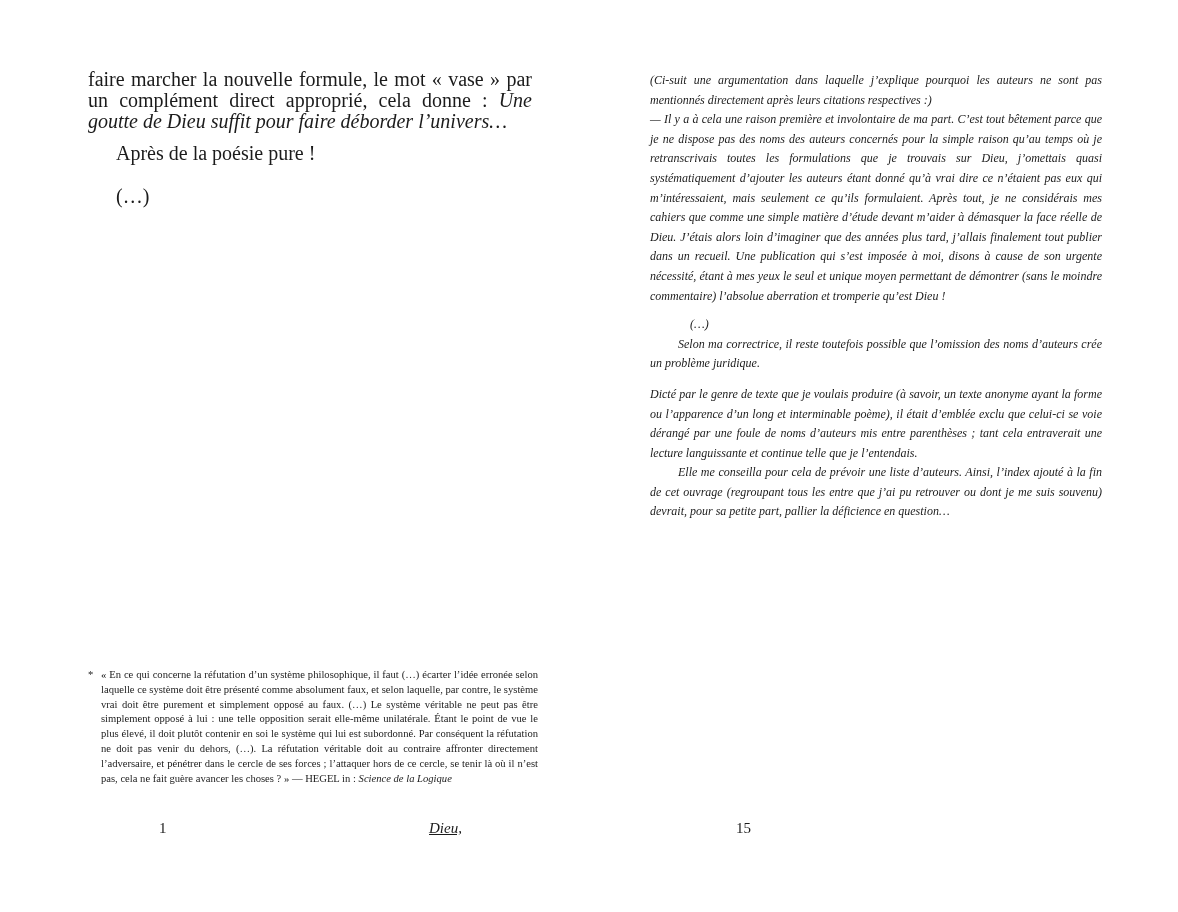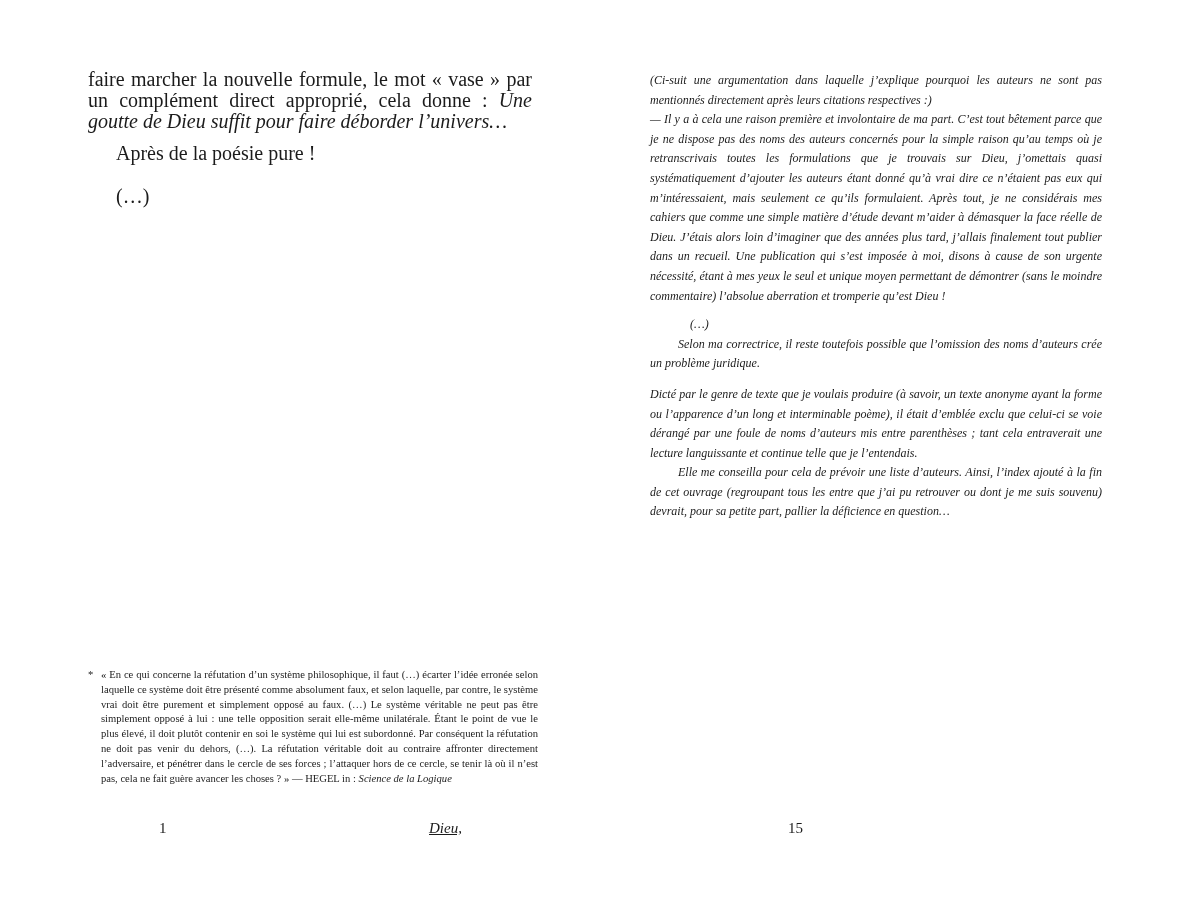--- a/index.html
+++ b/index.html
@@ -30,21 +30,21 @@
     font-size: 10.6px; line-height: 14.8px;
     text-align: justify; hyphens: auto;
     padding-left: 13px;
   }
   .fn-marker { position: absolute; left: 0; top: 0; }
 
   
   .footer-item { font-size: 15px; line-height: 18px; }
   .pn-left { left: 159px; top: 819px; }
   .run-title { left: 429px; top: 819px; font-style: italic; text-decoration: underline; }
-  .pn-right { left: 788px; top: 819px; }
+  .pn-right { left: 736px; top: 819px; }
 
   
   .right-body { left: 650px; top: 71px; width: 452px; font-style: italic; }
   .right-body p { margin: 0; font-size: 12px; line-height: 19.6px; }
   .ellipsis-r { padding-left: 40px; margin-top: 9px !important; }
   .para-after-ellipsis { margin-top: 11px !important; }
   .ti { text-indent: 28px; }
 </style>
 </head>
 <body>

